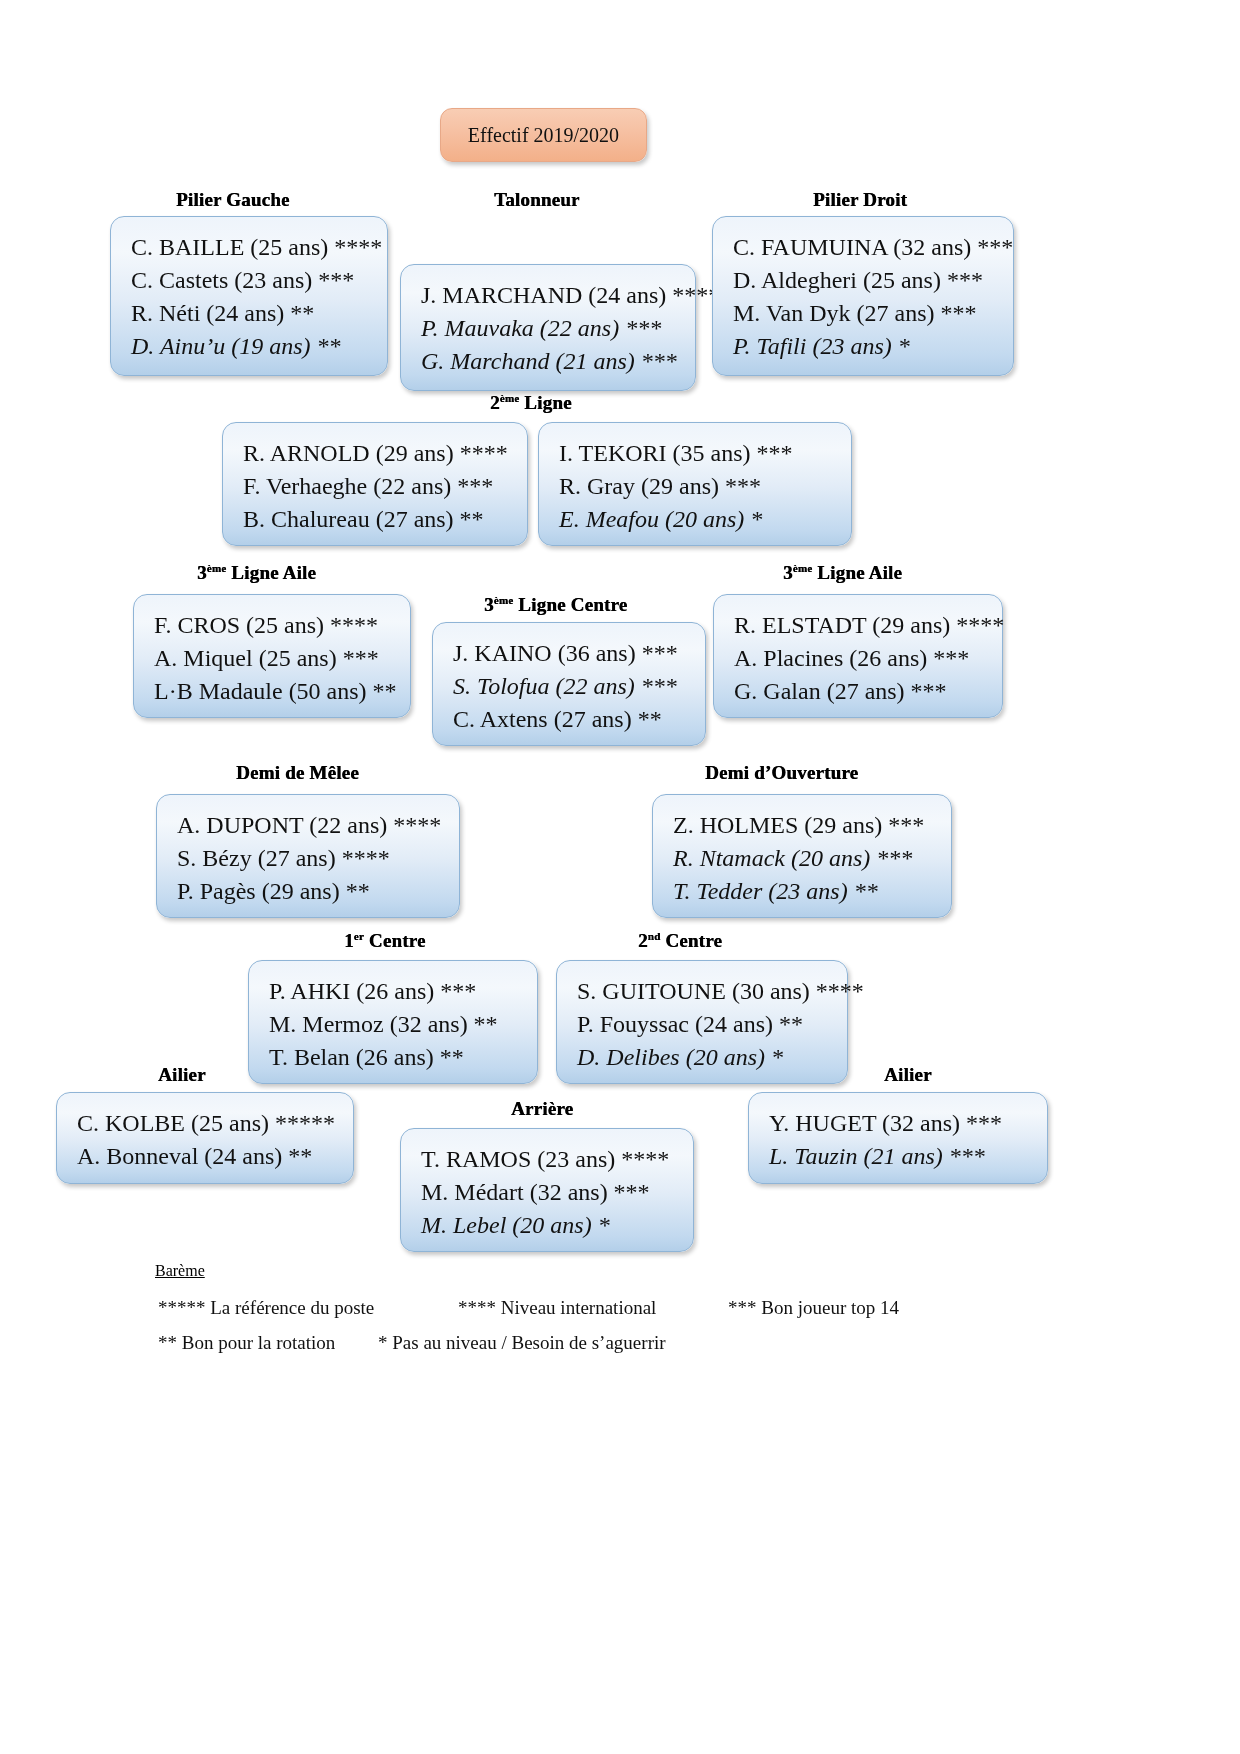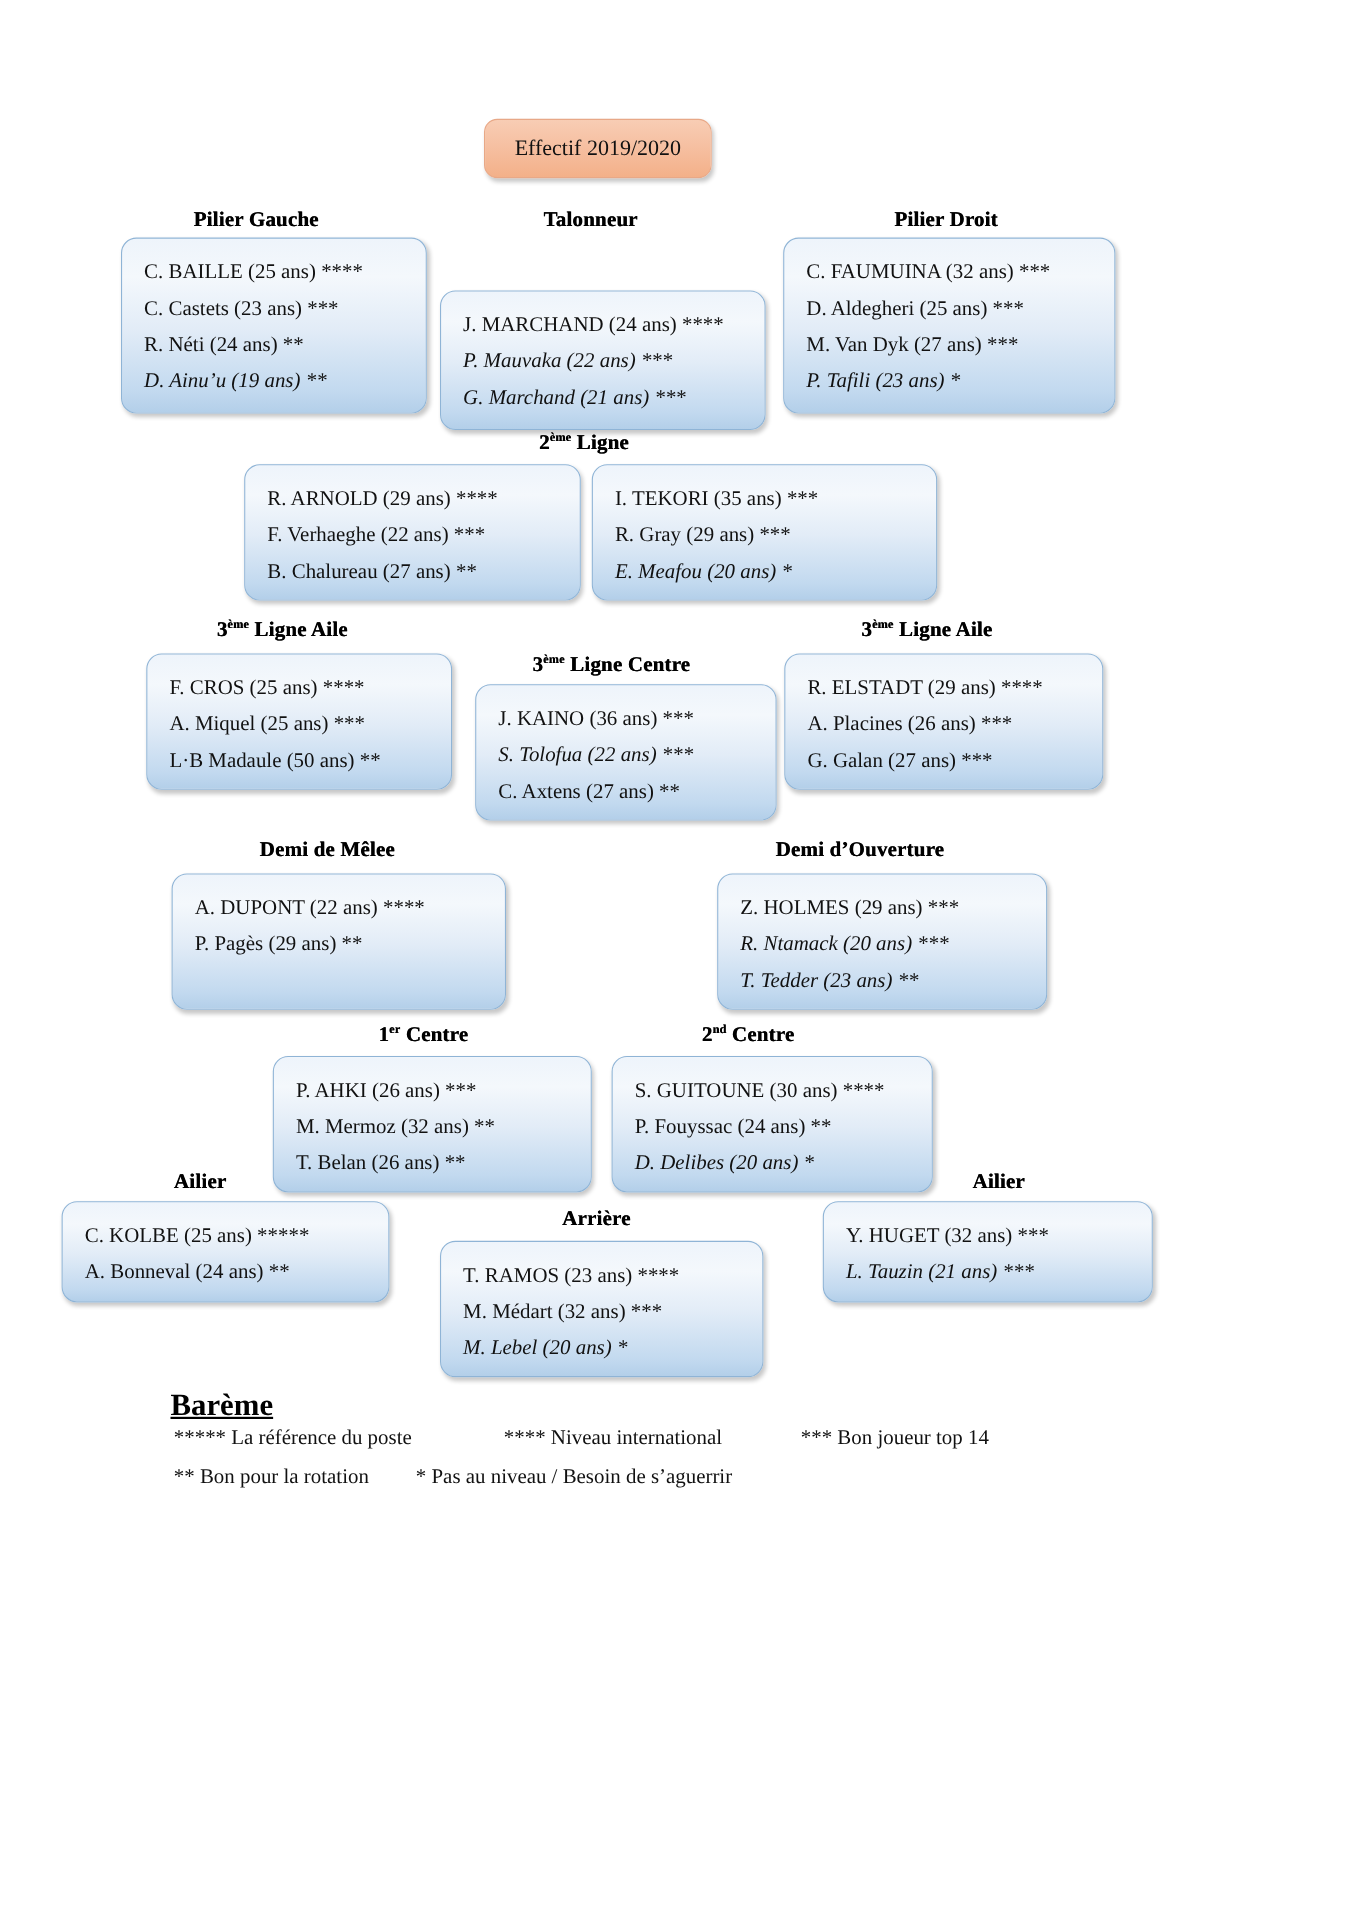--- a/index.html
+++ b/index.html
@@ -59,36 +59,36 @@
                 #eef4fb 0%,
                 #f4f8fc 22%,
                 #e2ecf7 52%,
                 #c2d9ef 88%,
                 #b3cfe9 100%);
     box-shadow: 2px 3px 4px rgba(0,0,0,0.22);
     box-sizing: border-box;
     padding: 14px 18px 12px 20px;
   }
   .box .row {
-    font-size: 19px;
+    font-size: 24px;
     line-height: 33px;
     color: #111;
     white-space: nowrap;
   }
   .box .row.ital {
     font-style: italic;
   }
 
   
   #bareme-title {
     position: absolute;
     left: 155px;
     top: 1262px;
-    font-size: 28px;
-    font-weight: bold;
+    font-size: 16px;
+    font-weight: normal;
     text-decoration: underline;
     color: #000;
   }
   .bareme-line {
     position: absolute;
     font-size: 19px;
     color: #111;
     white-space: nowrap;
   }
   .bareme-line span.seg { display: inline-block; }
@@ -152,20 +152,21 @@
 <div class="pos-heading" style="left:783px; top:562px;"><span>3</span><sup>ème</sup><span> Ligne Aile</span></div>
 <div class="box" style="left:713px; top:594px; width:290px; height:124px;">
   <div class="row">R. ELSTADT (29 ans) ****</div>
   <div class="row">A. Placines (26 ans) ***</div>
   <div class="row">G. Galan (27 ans) ***</div>
 </div>
 
 <div class="pos-heading" style="left:236px; top:762px;">Demi de Mêlee</div>
 <div class="box" style="left:156px; top:794px; width:304px; height:124px;">
   <div class="row">A. DUPONT (22 ans) ****</div>
+  <div class="row">S. Bézy (27 ans) ****</div>
   <div class="row">P. Pagès (29 ans) **</div>
 </div>
 
 <div class="pos-heading" style="left:705px; top:762px;">Demi d’Ouverture</div>
 <div class="box" style="left:652px; top:794px; width:300px; height:124px;">
   <div class="row">Z. HOLMES (29 ans) ***</div>
   <div class="row ital">R. Ntamack (20 ans) ***</div>
   <div class="row ital">T. Tedder (23 ans) **</div>
 </div>
 

